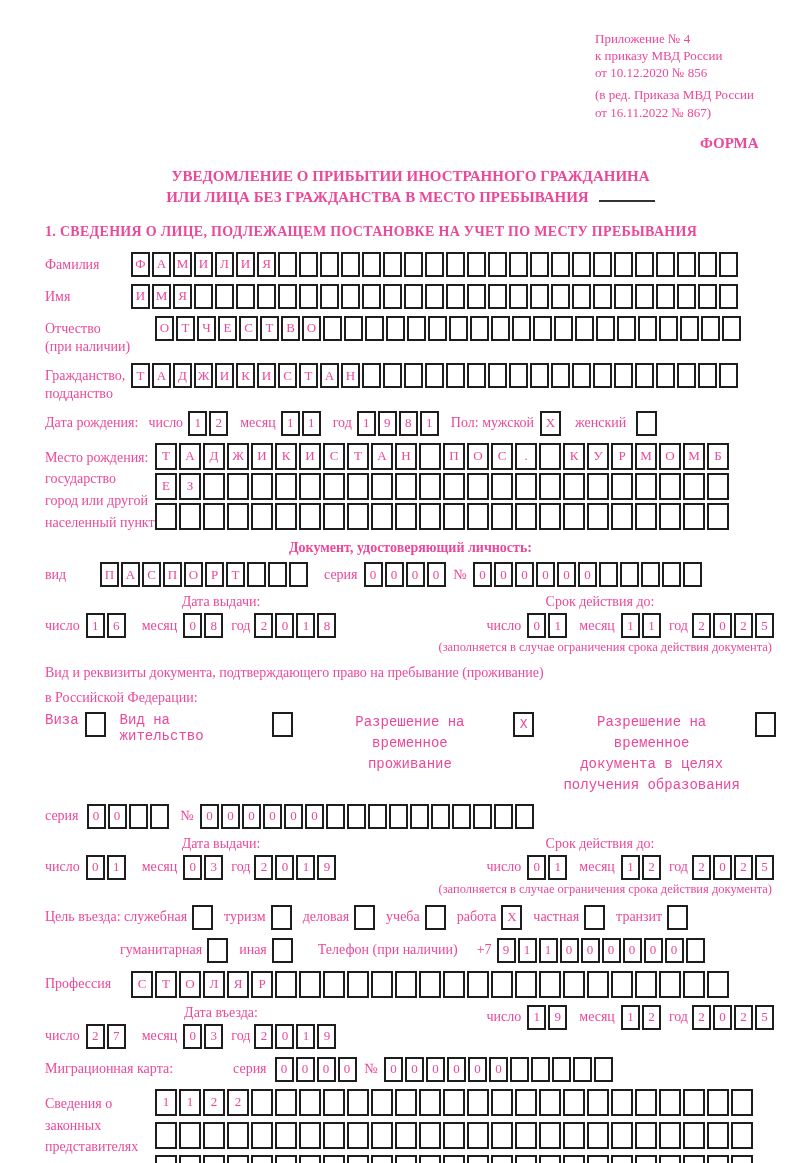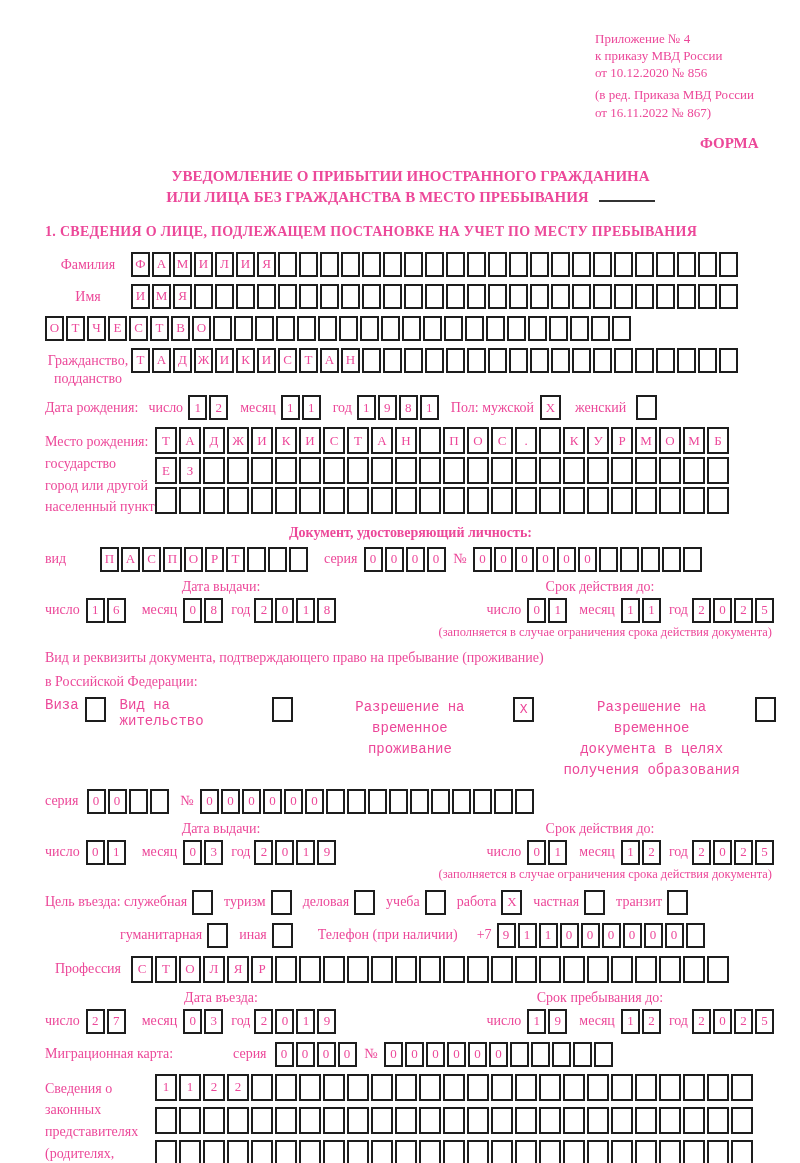--- a/index.html
+++ b/index.html
@@ -11,21 +11,21 @@
   .appendix{margin-left:550px;font-size:13px;line-height:1.32;}
   .appendix .rev{margin-top:5px;}
   .appendix .rev + .rev{margin-top:0;}
   .forma{margin-left:655px;margin-top:14px;font-size:15px;font-weight:bold;}
   .title{margin-top:14px;text-align:center;font-weight:bold;font-size:15px;line-height:1.4;}
   .blank-line{display:inline-block;width:56px;border-bottom:2px solid #333;margin-left:10px;vertical-align:baseline;}
   .section-heading{margin-top:16px;font-weight:bold;font-size:14px;letter-spacing:.3px;}
   .frm{margin-top:12px;font-size:14px;}
   .row{display:flex;align-items:flex-start;margin-bottom:7px;}
   .lab{flex:none;padding-top:4px;line-height:1.3;}
-  .w86{width:86px;text-align:center;} .w110{width:110px;} .w55{width:55px;}
+  .w86{width:86px;} .w110{width:110px;} .w55{width:55px;}
   .cells{display:flex;flex:none;}
   .cell{
     flex:none;width:19px;height:25px;border:2px solid #1d1d1d;margin-right:2px;
     display:flex;align-items:center;justify-content:center;font-size:13px;box-sizing:border-box;
     background:#fff;
   }
   .big .cell{width:22px;height:27px;}
   .cb{
     flex:none;display:inline-flex;width:21px;height:25px;border:2px solid #1d1d1d;
     align-items:center;justify-content:center;font-size:13px;box-sizing:border-box;background:#fff;
@@ -134,20 +134,24 @@
           <span class="cell"></span>
           <span class="cell"></span>
           <span class="cell"></span>
           <span class="cell"></span>
           <span class="cell"></span>
           <span class="cell"></span>
         </div>
     </div>
 
     <div class="row">
+      <div class="lab w110">
+        <div>Отчество</div>
+        <div>(при наличии)</div>
+      </div>
       <div class="cells">
           <span class="cell">О</span>
           <span class="cell">Т</span>
           <span class="cell">Ч</span>
           <span class="cell">Е</span>
           <span class="cell">С</span>
           <span class="cell">Т</span>
           <span class="cell">В</span>
           <span class="cell">О</span>
           <span class="cell"></span>
@@ -610,21 +614,20 @@
           <span class="gap6" style="margin-right:4px;">год</span>
           <span class="cells">
               <span class="cell">2</span>
               <span class="cell">0</span>
               <span class="cell">1</span>
               <span class="cell">9</span>
             </span>
         </div>
       </div>
       <div class="dcol">
-        <div class="dhead">Срок пребывания до:</div>
         <div class="drow" style="justify-content:flex-end;">
           <span>число</span>
           <span class="cells gap6">
               <span class="cell">1</span>
               <span class="cell">9</span>
             </span>
           <span class="gap10" style="margin-right:6px;">месяц</span>
           <span class="cells">
               <span class="cell">1</span>
               <span class="cell">2</span>

